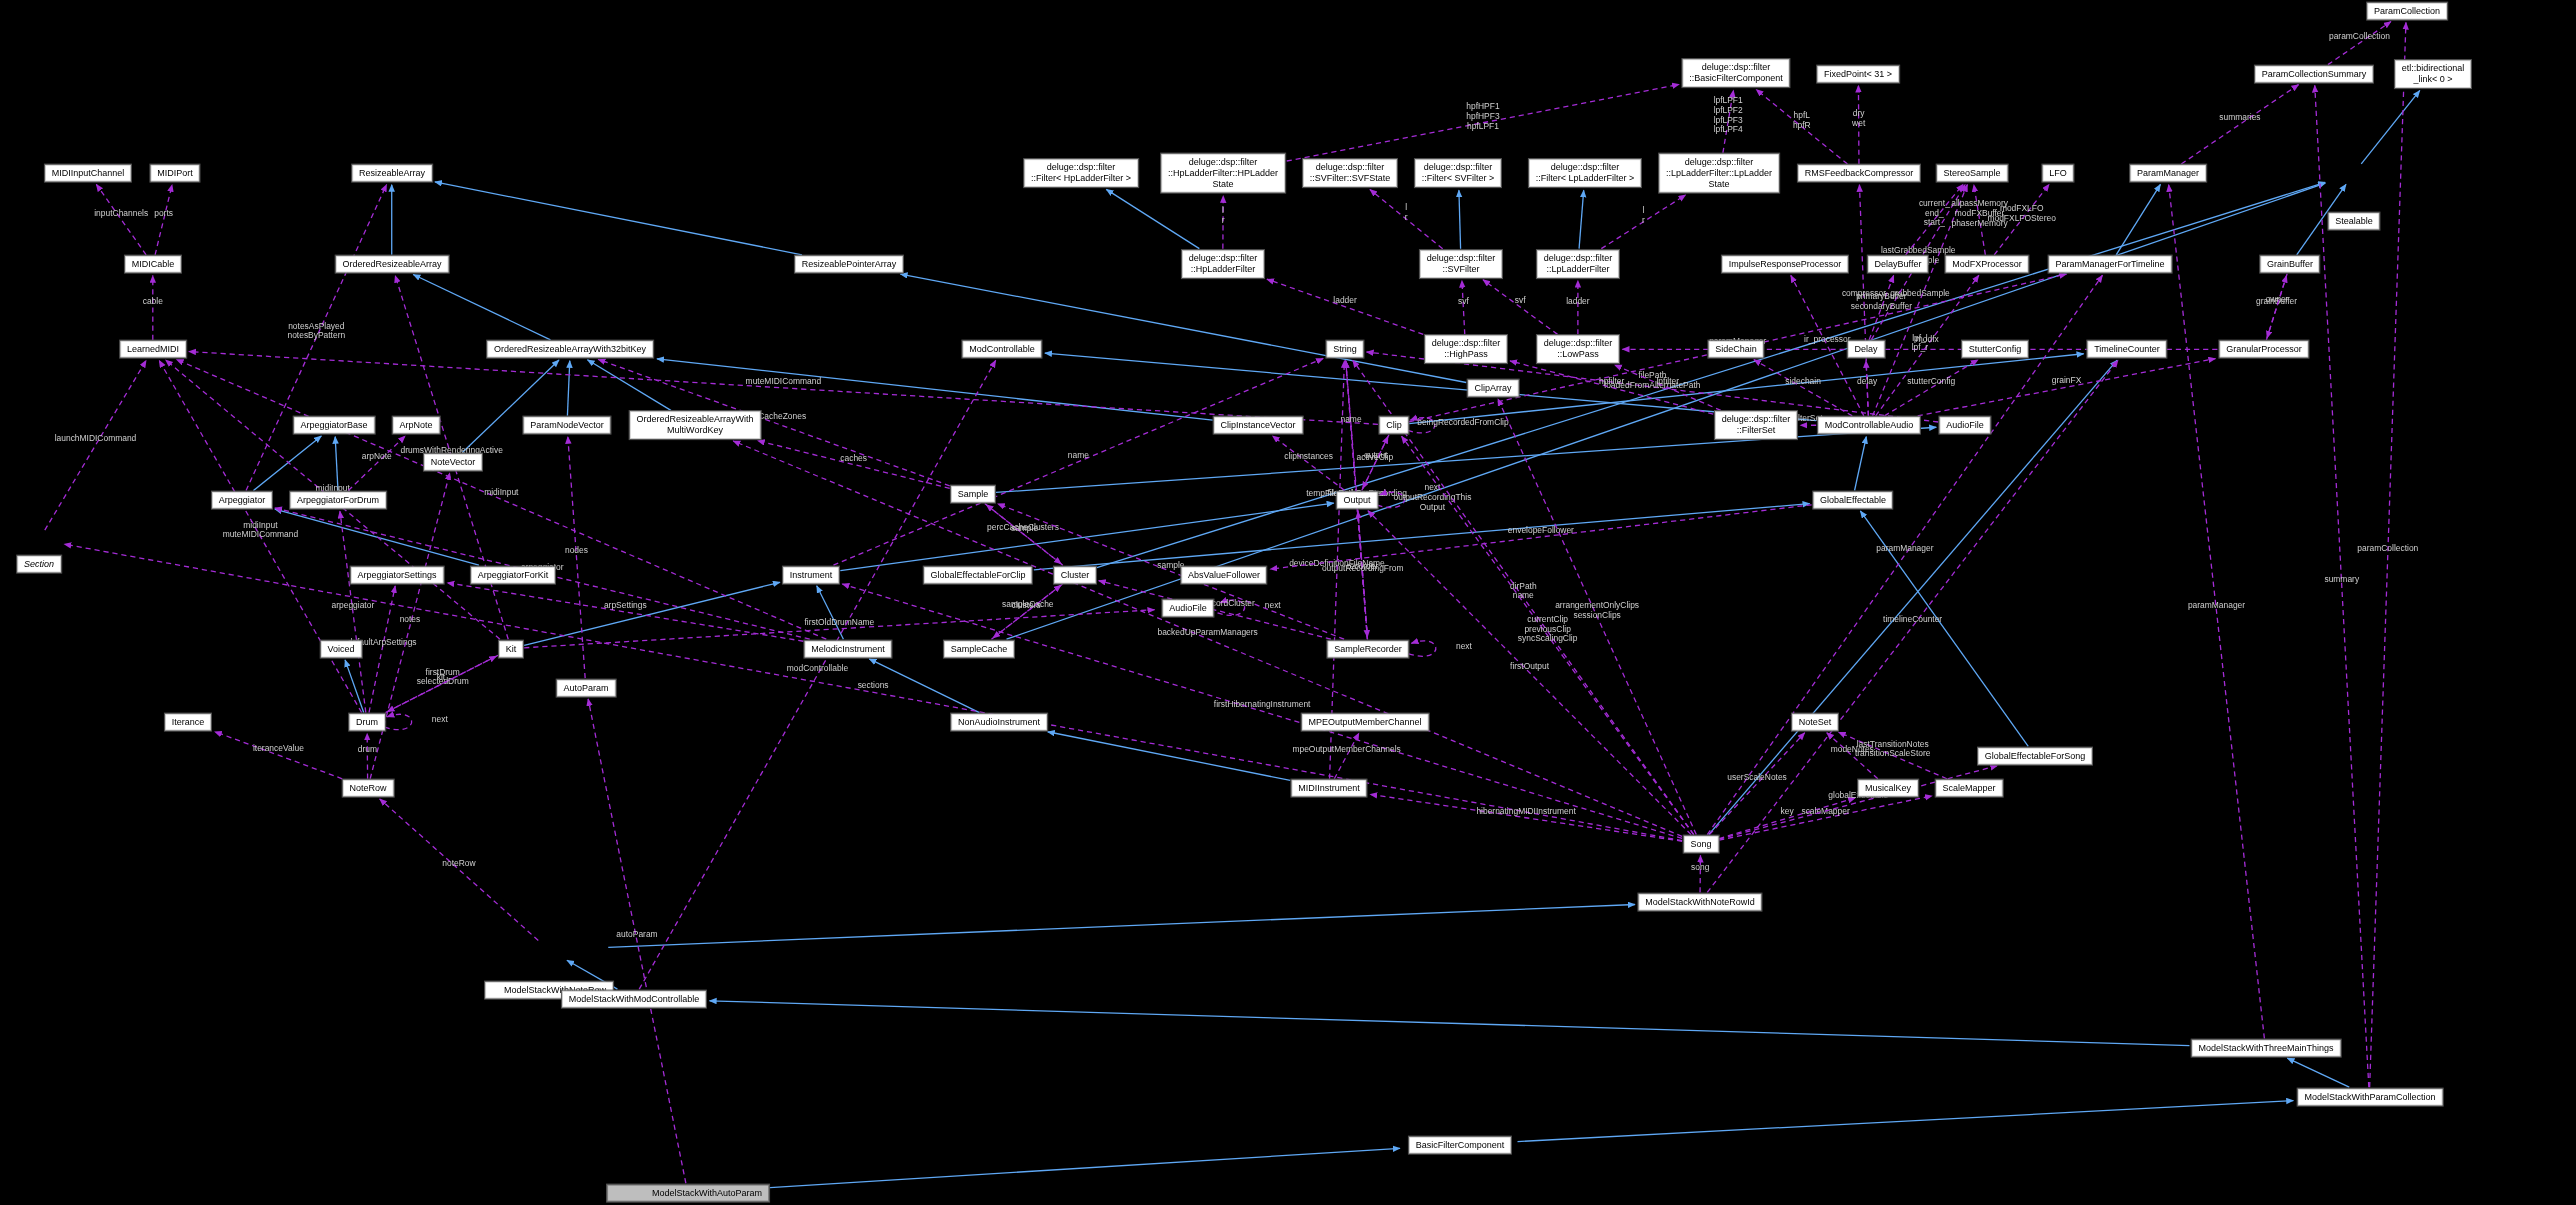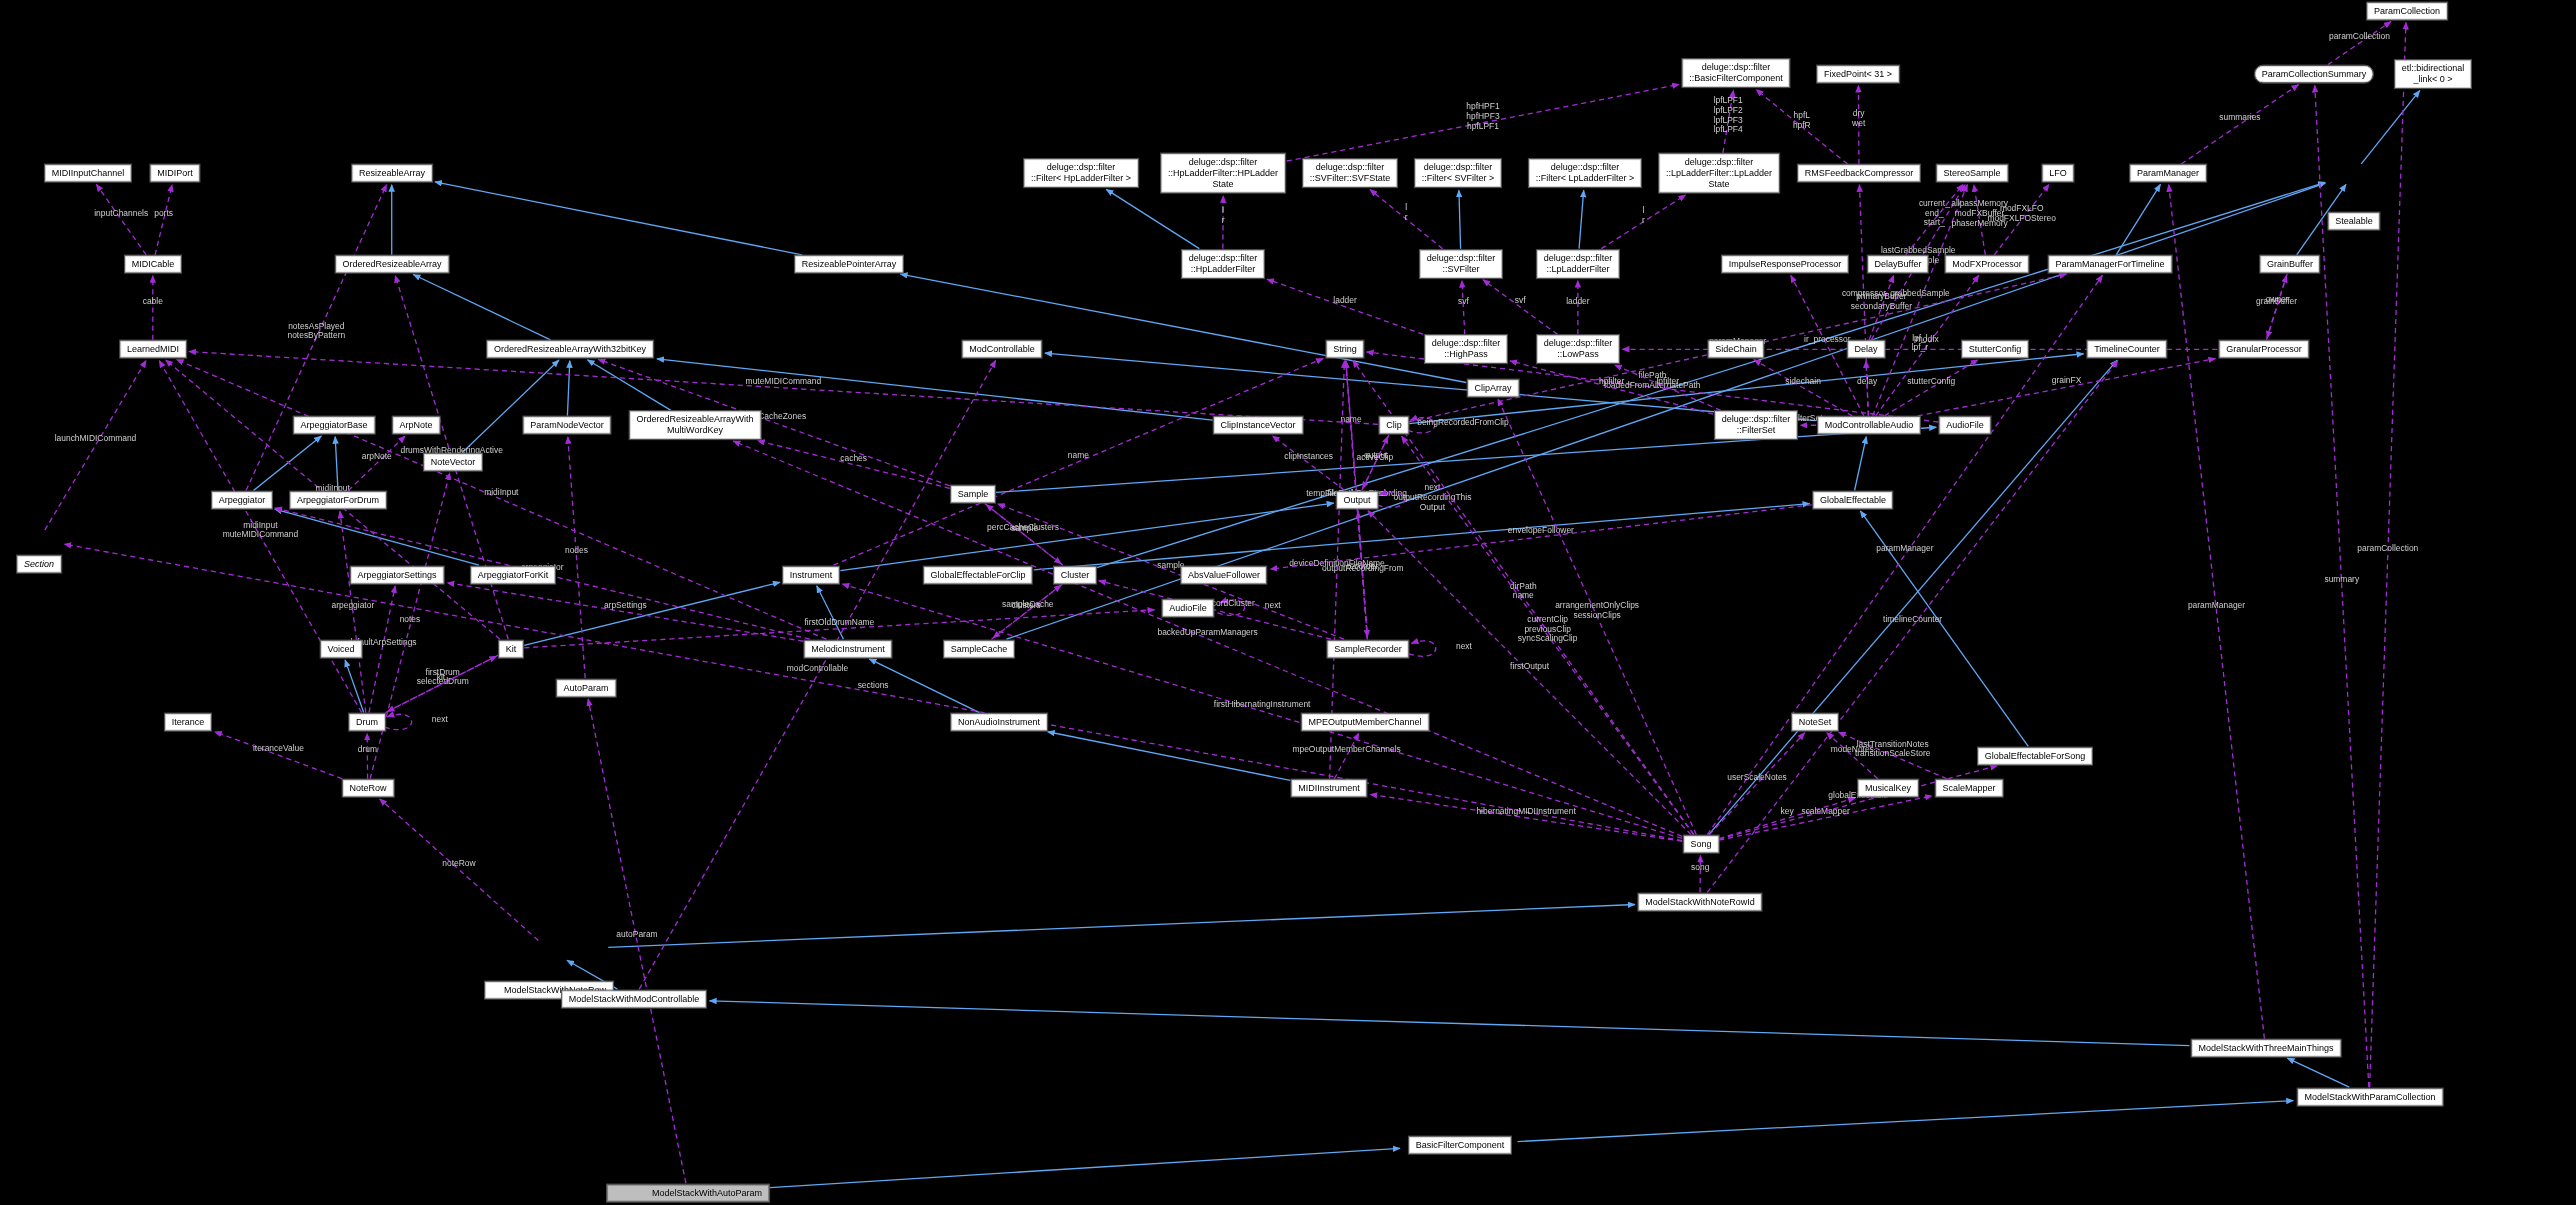--- a/index.html
+++ b/index.html
@@ -282,21 +282,21 @@
     <div class="node" style="left: 1350px; top: 173px;">deluge::dsp::filter<br>::SVFilter::SVFState</div>
     <div class="node" style="left: 1458px; top: 173px;">deluge::dsp::filter<br>::Filter&lt; SVFilter &gt;</div>
     <div class="node" style="left: 1585px; top: 173px;">deluge::dsp::filter<br>::Filter&lt; LpLadderFilter &gt;</div>
     <div class="node" style="left: 1719px; top: 173px;">deluge::dsp::filter<br>::LpLadderFilter::LpLadder<br>State</div>
     <div class="node" style="left: 1859px; top: 173px;">RMSFeedbackCompressor</div>
     <div class="node" style="left: 1972px; top: 173px;">StereoSample</div>
     <div class="node" style="left: 2058px; top: 173px;">LFO</div>
     <div class="node" style="left: 2168px; top: 173px;">ParamManager</div>
     <div class="node" style="left: 2354px; top: 173px; margin-top: 48px;">Stealable</div>
     <div class="node" style="left: 2407px; top: 11px;">ParamCollection</div>
-    <div class="node" style="left: 2314px; top: 74px; border-radius: 8px;">ParamCollectionSummary</div>
+    <div class="node" style="left: 2314px; top: 74px;">ParamCollectionSummary</div>
     <div class="node" style="left: 2433px; top: 74px;">etl::bidirectional<br>_link&lt; 0 &gt;</div>
     <div class="node" style="left: 1736px; top: 73px;">deluge::dsp::filter<br>::BasicFilterComponent</div>
     <div class="node" style="left: 1858px; top: 74px; text-align: center;">FixedPoint&lt; 31 &gt;</div>
     <div class="node" style="left: 1223px; top: 264px;">deluge::dsp::filter<br>::HpLadderFilter</div>
     <div class="node" style="left: 1461px; top: 264px;">deluge::dsp::filter<br>::SVFilter</div>
     <div class="node" style="left: 1578px; top: 264px;">deluge::dsp::filter<br>::LpLadderFilter</div>
     <div class="node" style="left: 1785px; top: 264px;">ImpulseResponseProcessor</div>
     <div class="node" style="left: 1898px; top: 264px;">DelayBuffer</div>
     <div class="node" style="left: 1987px; top: 264px;">ModFXProcessor</div>
     <div class="node" style="left: 2110px; top: 264px;">ParamManagerForTimeline</div>

